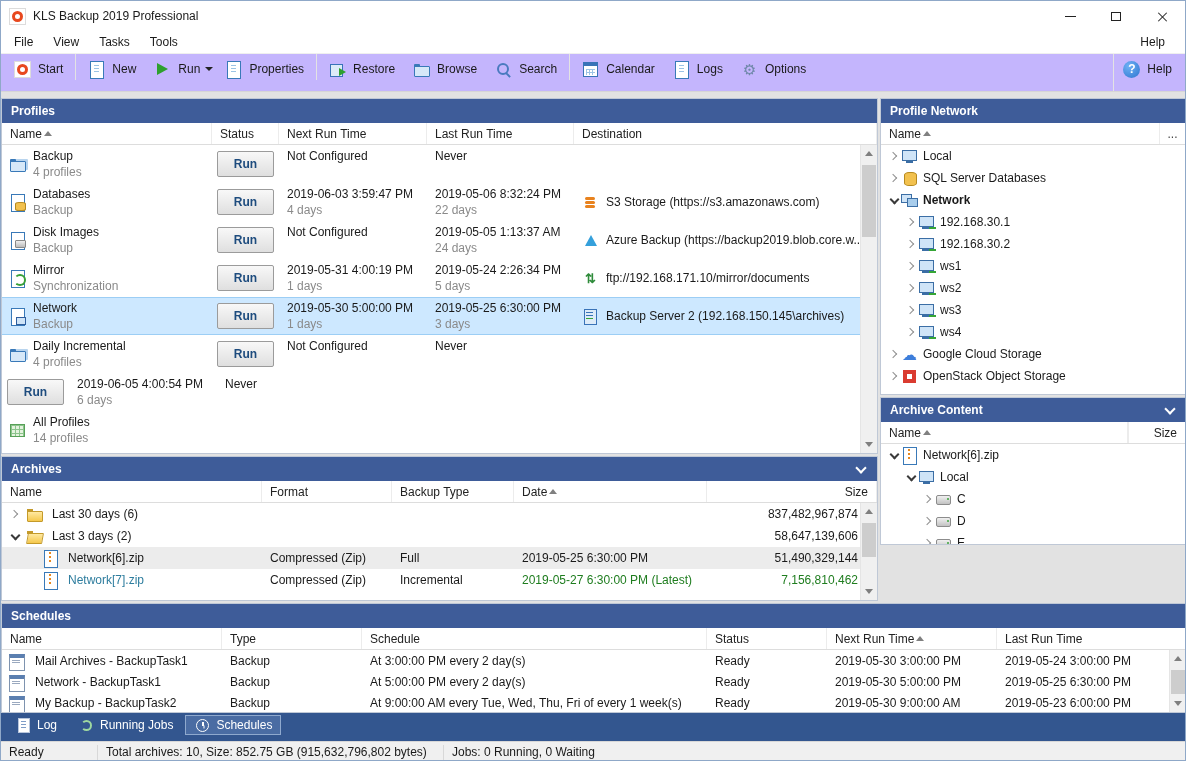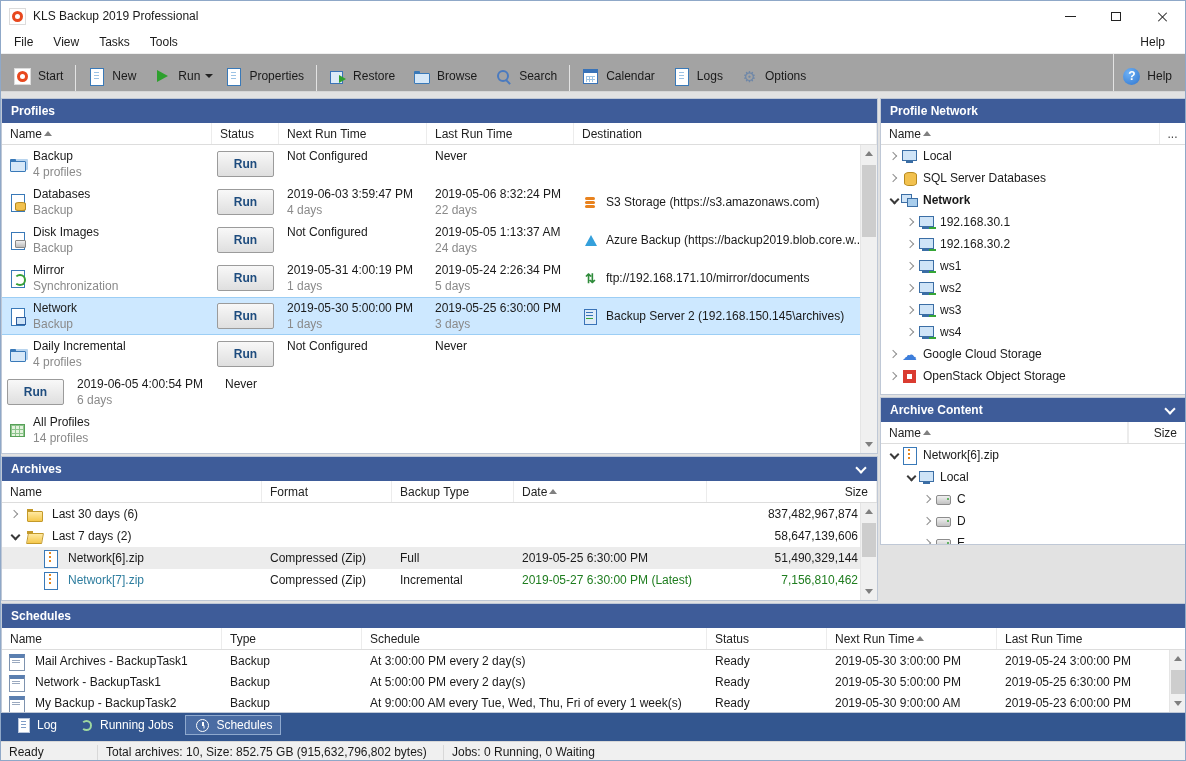--- a/index.html
+++ b/index.html
@@ -17,21 +17,21 @@
   .wx{position:relative;width:11px;height:11px}
   .wx::before,.wx::after{content:"";position:absolute;left:5px;top:0;width:1px;height:12px;background:#222}
   .wx::before{transform:rotate(45deg)}.wx::after{transform:rotate(-45deg)}
 
   
   .menubar{position:absolute;left:0;top:30px;right:0;height:23px;background:#fff;display:flex;align-items:center;border-bottom:1px solid #EFEFEF;padding-left:3px}
   .mitem{padding:3px 10px}
   .mhelp{margin-left:auto;margin-right:10px}
 
   
-  .toolbar{position:absolute;left:0;top:53px;right:0;height:38px;background:#a3a3a3;border-bottom:1px solid #D6D6D6;display:flex;align-items:flex-end;padding:0 4px}
+  .toolbar{position:absolute;left:0;top:53px;right:0;height:38px;background:#c4b5fd;border-bottom:1px solid #D6D6D6;display:flex;align-items:flex-start;padding:0 4px}
   .tbtn{display:flex;align-items:center;gap:7px;height:30px;padding:0 9px;border-radius:2px}
   .tsep{width:1px;height:26px;background:#E3E3E3;margin:0 3px;flex:none}
   .tsep.tall{height:37px;margin:0}
   .tspace{flex:1}
   .ddbtn{width:15px;height:30px;display:flex;align-items:center;justify-content:center;margin-left:-8px}
   .dd{width:0;height:0;border-left:4px solid transparent;border-right:4px solid transparent;border-top:4px solid #222}
 
   
   .ic{display:inline-flex;width:17px;height:17px;position:relative;flex:none;align-items:center;justify-content:center}
   .ic-logo::before{content:"";position:absolute;inset:0;background:#fff;border:1px solid #DCDCDC}
@@ -516,21 +516,21 @@
           </div>
         <div class="ac a-fmt"></div>
           <div class="ac a-type"></div>
           <div class="ac a-date"></div>
         <div class="ac a-size">837,482,967,874</div>
       </div>
       <div class="arow">
         <div class="ac a-name">
             <span class="ch e"></span>
             <span class="ic ic-yfolder-open"></span>
-            <span class="tl">Last 7 days (2)</span>
+            <span class="tl">Last 3 days (2)</span>
           </div>
         <div class="ac a-fmt"></div>
           <div class="ac a-type"></div>
           <div class="ac a-date"></div>
         <div class="ac a-size">58,647,139,606</div>
       </div>
       <div class="arow gr">
         <div class="ac a-name ind">
             <span class="ic ic-zip"></span>
             <span class="tl">Network[6].zip</span>

